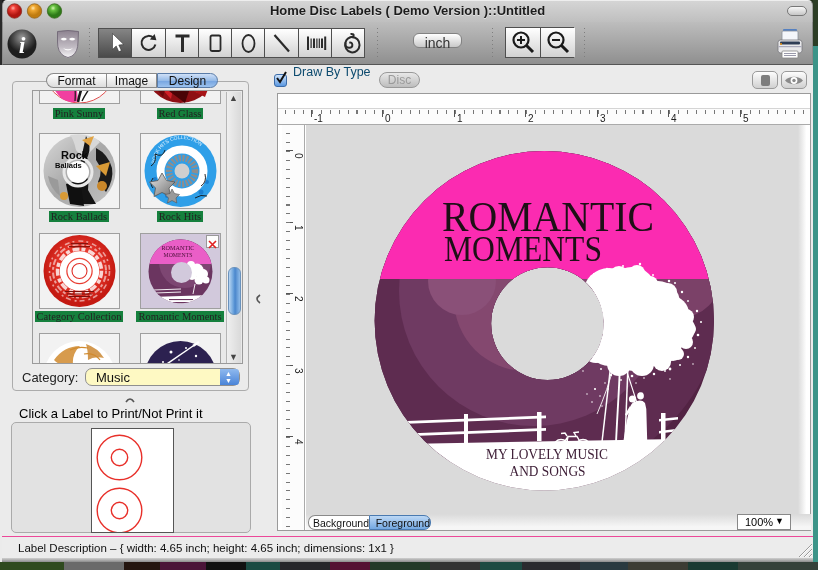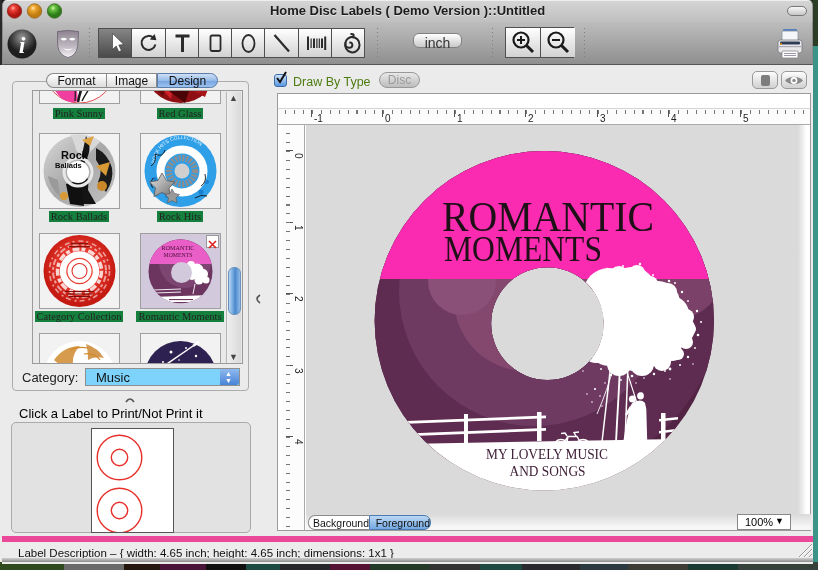--- a/index.html
+++ b/index.html
@@ -58,33 +58,33 @@
   .tile{position:absolute;width:81px;height:76px;border:1px solid #9f9f9f;
     box-sizing:border-box;background:#f2f2f2;overflow:hidden;}
   .tlabel{position:absolute;font-size:10.5px;color:#222;text-align:center;width:120px;
     white-space:nowrap;}
   .tlabel span{background:#15803d;padding:0 2px;font-family:Liberation Serif, serif;}
   
   #sbar{position:absolute;right:1px;top:1px;width:14px;height:271px;
     background:linear-gradient(to right,#efefef,#d9d9d9);border-left:1px solid #b5b5b5;}
   
   #cat-label{left:22px;top:370px;font-size:13px;color:#222;}
-  #cat-dd{left:85px;top:368px;width:155px;height:18px;background:#7dd3fc;
-    border:1px solid #8f8f8f;border-radius:0;box-sizing:border-box;font-size:13px;color:#111;}
+  #cat-dd{left:85px;top:368px;width:155px;height:18px;background:#fef9c3;
+    border:1px solid #8f8f8f;border-radius:7px;box-sizing:border-box;font-size:13px;color:#111;}
   #cat-step{position:absolute;right:0;top:0;width:19px;height:16px;border-radius:0 3px 3px 0;
     background:linear-gradient(#8fb9ef,#4a84d8);}
   #clicklabel{left:19px;top:406px;font-size:13px;color:#000000;}
   #prevbox{left:11px;top:422px;width:240px;height:111px;background:#e2e2e2;
     border:1px solid #aaa;border-radius:5px;box-sizing:border-box;}
   #prevpage{position:absolute;left:79px;top:5px;width:81px;height:103px;background:#fff;
     border:1px solid #555;overflow:hidden;}
   
   #dbt-check{left:274px;top:74px;width:13px;height:13px;border-radius:3px;
     background:linear-gradient(#cfe4fb,#5a97e0);border:1px solid #3b6ba8;box-sizing:border-box;}
-  #dbt-label{left:293px;top:75px;font-size:12.5px;color:#4d7c0f;}
+  #dbt-label{left:293px;top:65px;font-size:12.5px;color:#0c4a6e;}
   #discbtn{left:379px;top:72px;width:41px;height:16px;border-radius:8px;
     background:linear-gradient(#e8e8e8,#bdbdbd);border:1px solid #999;box-sizing:border-box;
     text-align:center;font-size:12px;color:#9a9a9a;line-height:14px;}
   .minibtn{top:71px;width:26px;height:18px;border-radius:5px;
     background:linear-gradient(#fdfdfd,#d0d0d0);border:1px solid #9a9a9a;box-sizing:border-box;}
   #viewbox{left:277px;top:93px;width:534px;height:438px;background:#fff;
     border:1px solid #9a9a9a;box-sizing:border-box;}
   #hruler{position:absolute;left:0;top:14px;width:532px;height:17px;background:#fcfcfc;border-top:1px solid #d5d5d5;
     border-bottom:1px solid #aaa;box-sizing:border-box;}
   #vruler{position:absolute;left:4px;top:31px;width:23px;height:405px;background:#fcfcfc;
@@ -96,21 +96,21 @@
     background:linear-gradient(#dadada,#f6f6f6 80%);}
   
   #btabs{left:308px;top:515px;height:15px;display:flex;font-size:10.5px;color:#111;}
   #btabs .tab{height:15px;line-height:14px;text-align:right;background:#fff;
     border:1px solid #8a8a8a;box-sizing:border-box;}
   #btabs .tab.sel{background:linear-gradient(#bcd8f5,#74a8e2);border-color:#4a7ab0;}
   #zoomdd{left:737px;top:514px;width:54px;height:16px;background:#fff;border:1px solid #888;
     box-sizing:border-box;font-size:11px;color:#000;}
   
   #statusbar{left:2px;top:536px;width:811px;height:22px;background:#ececec;
-    border-top:6px solid #ec4899;}
+    border-top:1px solid #ec4899;}
   #statustext{position:absolute;left:16px;top:5px;font-size:11.5px;color:#111;}
   #winbottom{left:2px;top:558px;width:811px;height:4px;background:linear-gradient(#d0d0d0,#8c8c8c);}
 </style>
 </head>
 <body>
 <div class="abs" id="desk-right"></div>
 <div class="abs" id="desk-right-top"></div>
 <div class="abs" id="desk-bottom"></div>
 <div class="abs" style="left:0;top:562px;width:64px;height:8px;background:#2f4a1e"></div>
 <div class="abs" style="left:64px;top:562px;width:60px;height:8px;background:#6a6a6a"></div>

